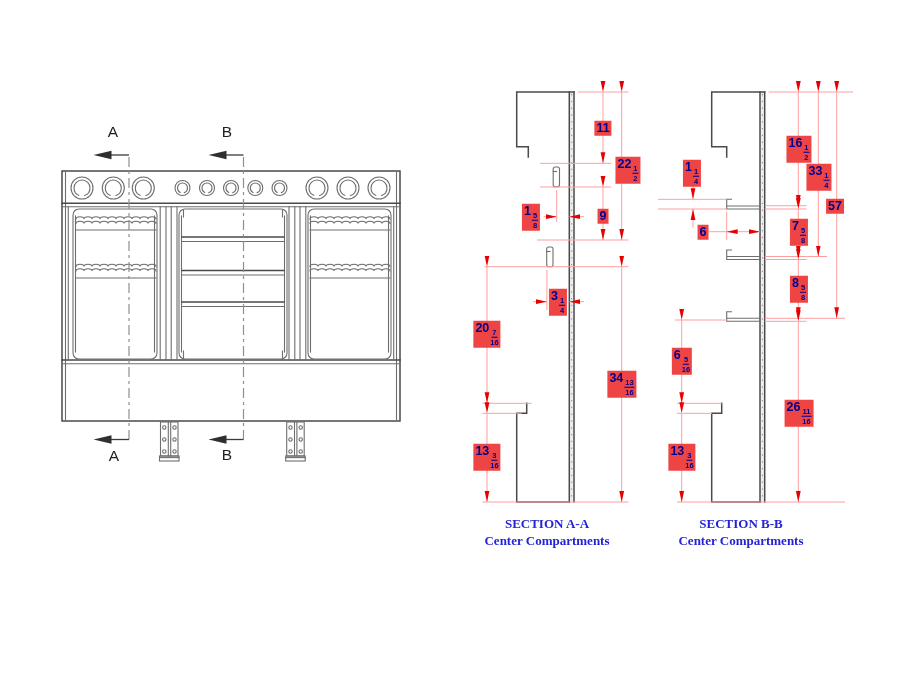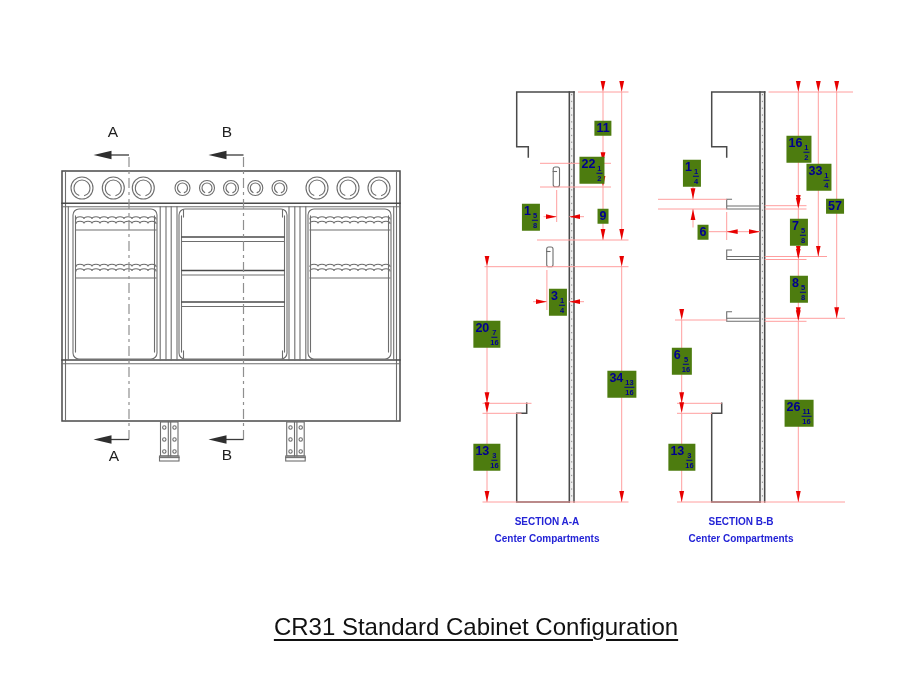--- a/index.html
+++ b/index.html
@@ -10,31 +10,31 @@
   .blk{stroke:var(--c-drawing-line,#4a4a4a);stroke-width:1.5;fill:none;stroke-linecap:square;}
   .blk2{stroke:var(--c-drawing-line-light,#6e6e6e);stroke-width:1.1;fill:none;stroke-linecap:square;}
   .red{stroke:var(--c-dimension-line,#ff9e9e);stroke-width:1;fill:none;}
   .hatch{stroke:#8a8a8a;stroke-width:1;stroke-dasharray:1.3 5.5;fill:none;}
   .wallfill{fill:#efefef;stroke:none;}
   .dash{stroke:#8f8f8f;stroke-width:1.2;stroke-dasharray:10 4 3 4;fill:none;}
   .secline{stroke:#3a3a3a;stroke-width:1.3;fill:none;}
   .secarrow{fill:#2f2f2f;stroke:none;}
   .arrowhead{fill:var(--c-dimension-arrow,#e80000);}
 
-  .dim{position:absolute;transform:translate(-50%,-50%);background:#4d7c0f;
+  .dim{position:absolute;transform:translate(-50%,-50%);background:#ef4444;
        color:var(--c-dimension-text,#00008f);font-weight:bold;font-size:12.5px;
        line-height:1;padding:1px 2px;white-space:nowrap;z-index:3;}
   .frac{display:inline-flex;flex-direction:column;align-items:center;font-size:7.5px;
         line-height:1;vertical-align:-2.5px;margin-left:1px;font-weight:bold;}
   .frac .fn{border-bottom:1px solid currentColor;padding:0 1px 1px 1px;}
   .frac .fd{padding-top:1px;}
 
   .ab{position:absolute;transform:translate(-50%,-50%);font-size:15.5px;color:#1f1f1f;z-index:3;}
-  .caption{position:absolute;transform:translateX(-50%);font-size:10px;font-weight:bold;
-           color:var(--c-caption-text,#2424d6);white-space:nowrap;z-index:3;}
+  .caption{position:absolute;transform:translateX(-50%);font-size:13px;font-weight:bold;
+           color:var(--c-caption-text,#2424d6);white-space:nowrap;z-index:3;font-family:Liberation Serif, serif;}
   .title{position:absolute;left:476px;top:613px;transform:translateX(-50%);
          font-size:24px;color:var(--c-title-text,#111111);text-decoration:underline;
          text-underline-offset:4px;white-space:nowrap;z-index:3;}
 </style>
 </head>
 <body>
 
 <div id="stage">
 
 <svg width="906" height="700" viewBox="0 0 906 700">
@@ -269,21 +269,21 @@
     </g>
   </g>
 </svg>
 
 <div class="ab" style="left:113px;top:132px">A</div>
 <div class="ab" style="left:227px;top:132px">B</div>
 <div class="ab" style="left:114px;top:456px">A</div>
 <div class="ab" style="left:227px;top:455px">B</div>
 
 <div class="dim" style="left:603px;top:128px"><span>11</span></div>
-<div class="dim" style="left:592px;top:170px"><span>22</span><span class="frac">
+<div class="dim" style="left:628px;top:170px"><span>22</span><span class="frac">
         <span class="fn">1</span>
         <span class="fd">2</span>
       </span></div>
 <div class="dim" style="left:603px;top:216px"><span>9</span></div>
 <div class="dim" style="left:531px;top:217px"><span>1</span><span class="frac">
         <span class="fn">5</span>
         <span class="fd">8</span>
       </span></div>
 <div class="dim" style="left:558px;top:302px"><span>3</span><span class="frac">
         <span class="fn">1</span>
@@ -335,15 +335,14 @@
 <div class="dim" style="left:682px;top:457px"><span>13</span><span class="frac">
         <span class="fn">3</span>
         <span class="fd">16</span>
       </span></div>
 
 <div class="caption" style="left:547px;top:516px">SECTION A-A</div>
 <div class="caption" style="left:547px;top:533px">Center Compartments</div>
 <div class="caption" style="left:741px;top:516px">SECTION B-B</div>
 <div class="caption" style="left:741px;top:533px">Center Compartments</div>
 
-<div class="title">CR31 Standard Cabinet Configuration</div>
 
 </div>
 
 </body></html>

